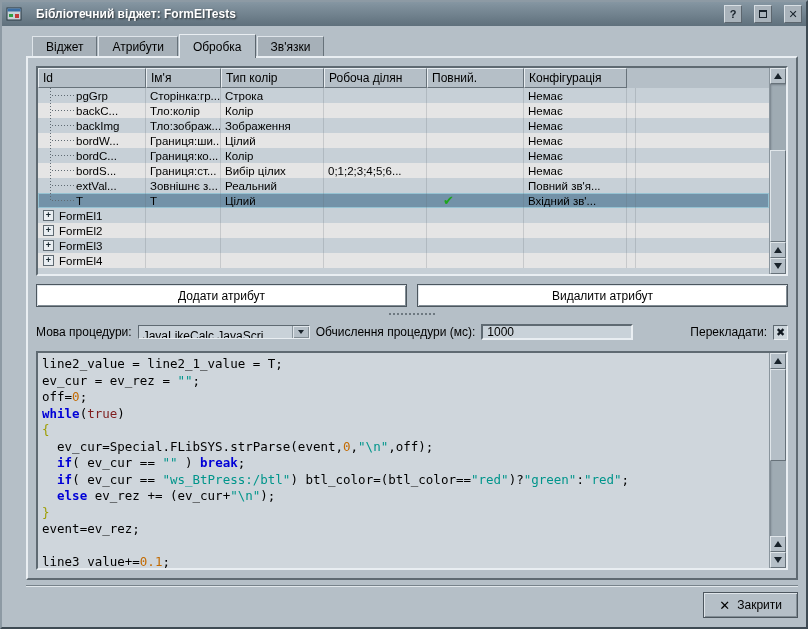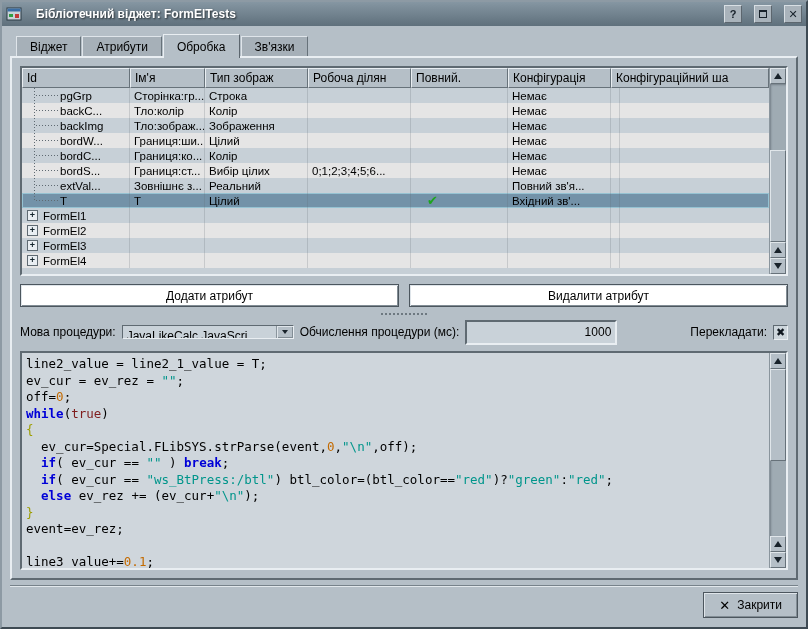--- a/index.html
+++ b/index.html
@@ -15,21 +15,21 @@
   .win-icon { width:16px; height:16px; flex:none; display:flex; }
   .title-text { color:#fff; font-weight:bold; flex:1; white-space:nowrap; overflow:hidden;
     text-shadow:1px 1px 2px rgba(0,0,0,.65); padding-left:2px; }
   .tb-btn { width:18px; height:18px; flex:none; background:#a9b3bb;
     border:1px solid; border-color:#d8dfe4 #5c666e #5c666e #d8dfe4;
     display:flex; align-items:center; justify-content:center;
     font-weight:bold; font-size:11px; color:#17212a; }
   .max-glyph { width:8px; height:8px; border:1px solid #17212a; border-top-width:2px; }
 
   
-  .client { flex:1; min-height:0; padding:6px 8px 8px; display:flex; flex-direction:column; }
+  .client { flex:1; min-height:0; padding:6px 8px 8px; display:flex; flex-direction:column;margin-left:16px; }
 
   .tab-bar { height:24px; flex:none; display:flex; align-items:flex-end; padding-left:6px; }
   .tab { height:21px; display:flex; align-items:center; padding:0 13px; background:#a6b0b8;
     border:1px solid; border-color:#dfe5ea #67727a #67727a #dfe5ea; border-bottom:none;
     margin-right:1px; position:relative; top:1px; z-index:1; white-space:nowrap; }
   .tab.active { height:24px; background:#b5bfc7; top:2px; z-index:3;
     border-color:#e9eef2 #5c666e transparent #e9eef2; }
 
   .tab-panel { flex:1; min-height:0; position:relative; z-index:2; background:#b5bfc7;
     border:2px solid; border-color:#e9eef2 #5f6a72 #5f6a72 #e9eef2;
@@ -89,23 +89,23 @@
   
   .proc-row { height:24px; flex:none; display:flex; align-items:center; gap:6px; margin-bottom:7px; }
   .label { white-space:nowrap; }
   .lbl-translate { margin-left:auto; }
   .combo { width:172px; height:14px; flex:none; display:flex; background:#c9d2d9;
     border:1px solid; border-color:#5f6a72 #e9eef2 #e9eef2 #5f6a72; }
   .combo-text { flex:1; min-width:0; padding:3px 2px 0 4px; white-space:nowrap; overflow:hidden; }
   .combo-btn { width:17px; flex:none; background:#b5bfc7; border-left:1px solid #8a959d;
     box-shadow:inset 1px 1px 0 #dfe5ea, inset -1px -1px 0 #828d95;
     display:flex; align-items:center; justify-content:center; }
-  .text-input { width:152px; height:25px; flex:none; background:#c9d2d9; color:#000;
+  .text-input { width:152px; height:16px; flex:none; background:#c9d2d9; color:#000;
     border:2px solid; border-color:#5f6a72 #e9eef2 #e9eef2 #5f6a72; padding:0 4px;
-    font:12px "Liberation Sans","DejaVu Sans",sans-serif; outline:none;text-align:right; }
+    font:12px "Liberation Sans","DejaVu Sans",sans-serif; outline:none; }
   .cb { width:15px; height:15px; flex:none; background:#cdd6dc;
     border:1px solid; border-color:#5f6a72 #e9eef2 #e9eef2 #5f6a72;
     display:flex; align-items:center; justify-content:center;
     font-size:11px; font-weight:bold; color:#101820; }
 
   
   .code-frame { flex:1; min-height:0; display:flex; background:#cfd6dc;
     border:2px solid; border-color:#5f6a72 #e9eef2 #e9eef2 #5f6a72; }
   .code-content { flex:1; min-width:0; overflow:hidden; padding:3px 0 0 4px; white-space:pre;
     font-family:"DejaVu Sans Mono","Liberation Mono",monospace; font-size:12.5px; line-height:16.5px; }
@@ -160,25 +160,24 @@
         <div class="tab">Зв'язки</div>
       </div>
 
     <div class="tab-panel">
 
       <div class="table-frame">
         <div class="table-main">
           <div class="table-header">
               <div class="hcell c0">Id</div>
               <div class="hcell c1">Ім'я</div>
-              <div class="hcell c2">Тип зображ</div>
+              <div class="hcell c2">Тип колір</div>
               <div class="hcell c3">Робоча ділян</div>
               <div class="hcell c4">Повний.</div>
               <div class="hcell c5">Конфігурація</div>
-              <div class="hcell c6">Конфігураційний ша</div>
             </div>
           <div class="table-body">
               <div class="trow">
                 <div class="tcell c0">
                   <span class="guide"></span>
                   <span>pgGrp</span>
                 </div>
                 <div class="tcell c1">
                   <span>Сторінка:гр...</span>
                 </div>

